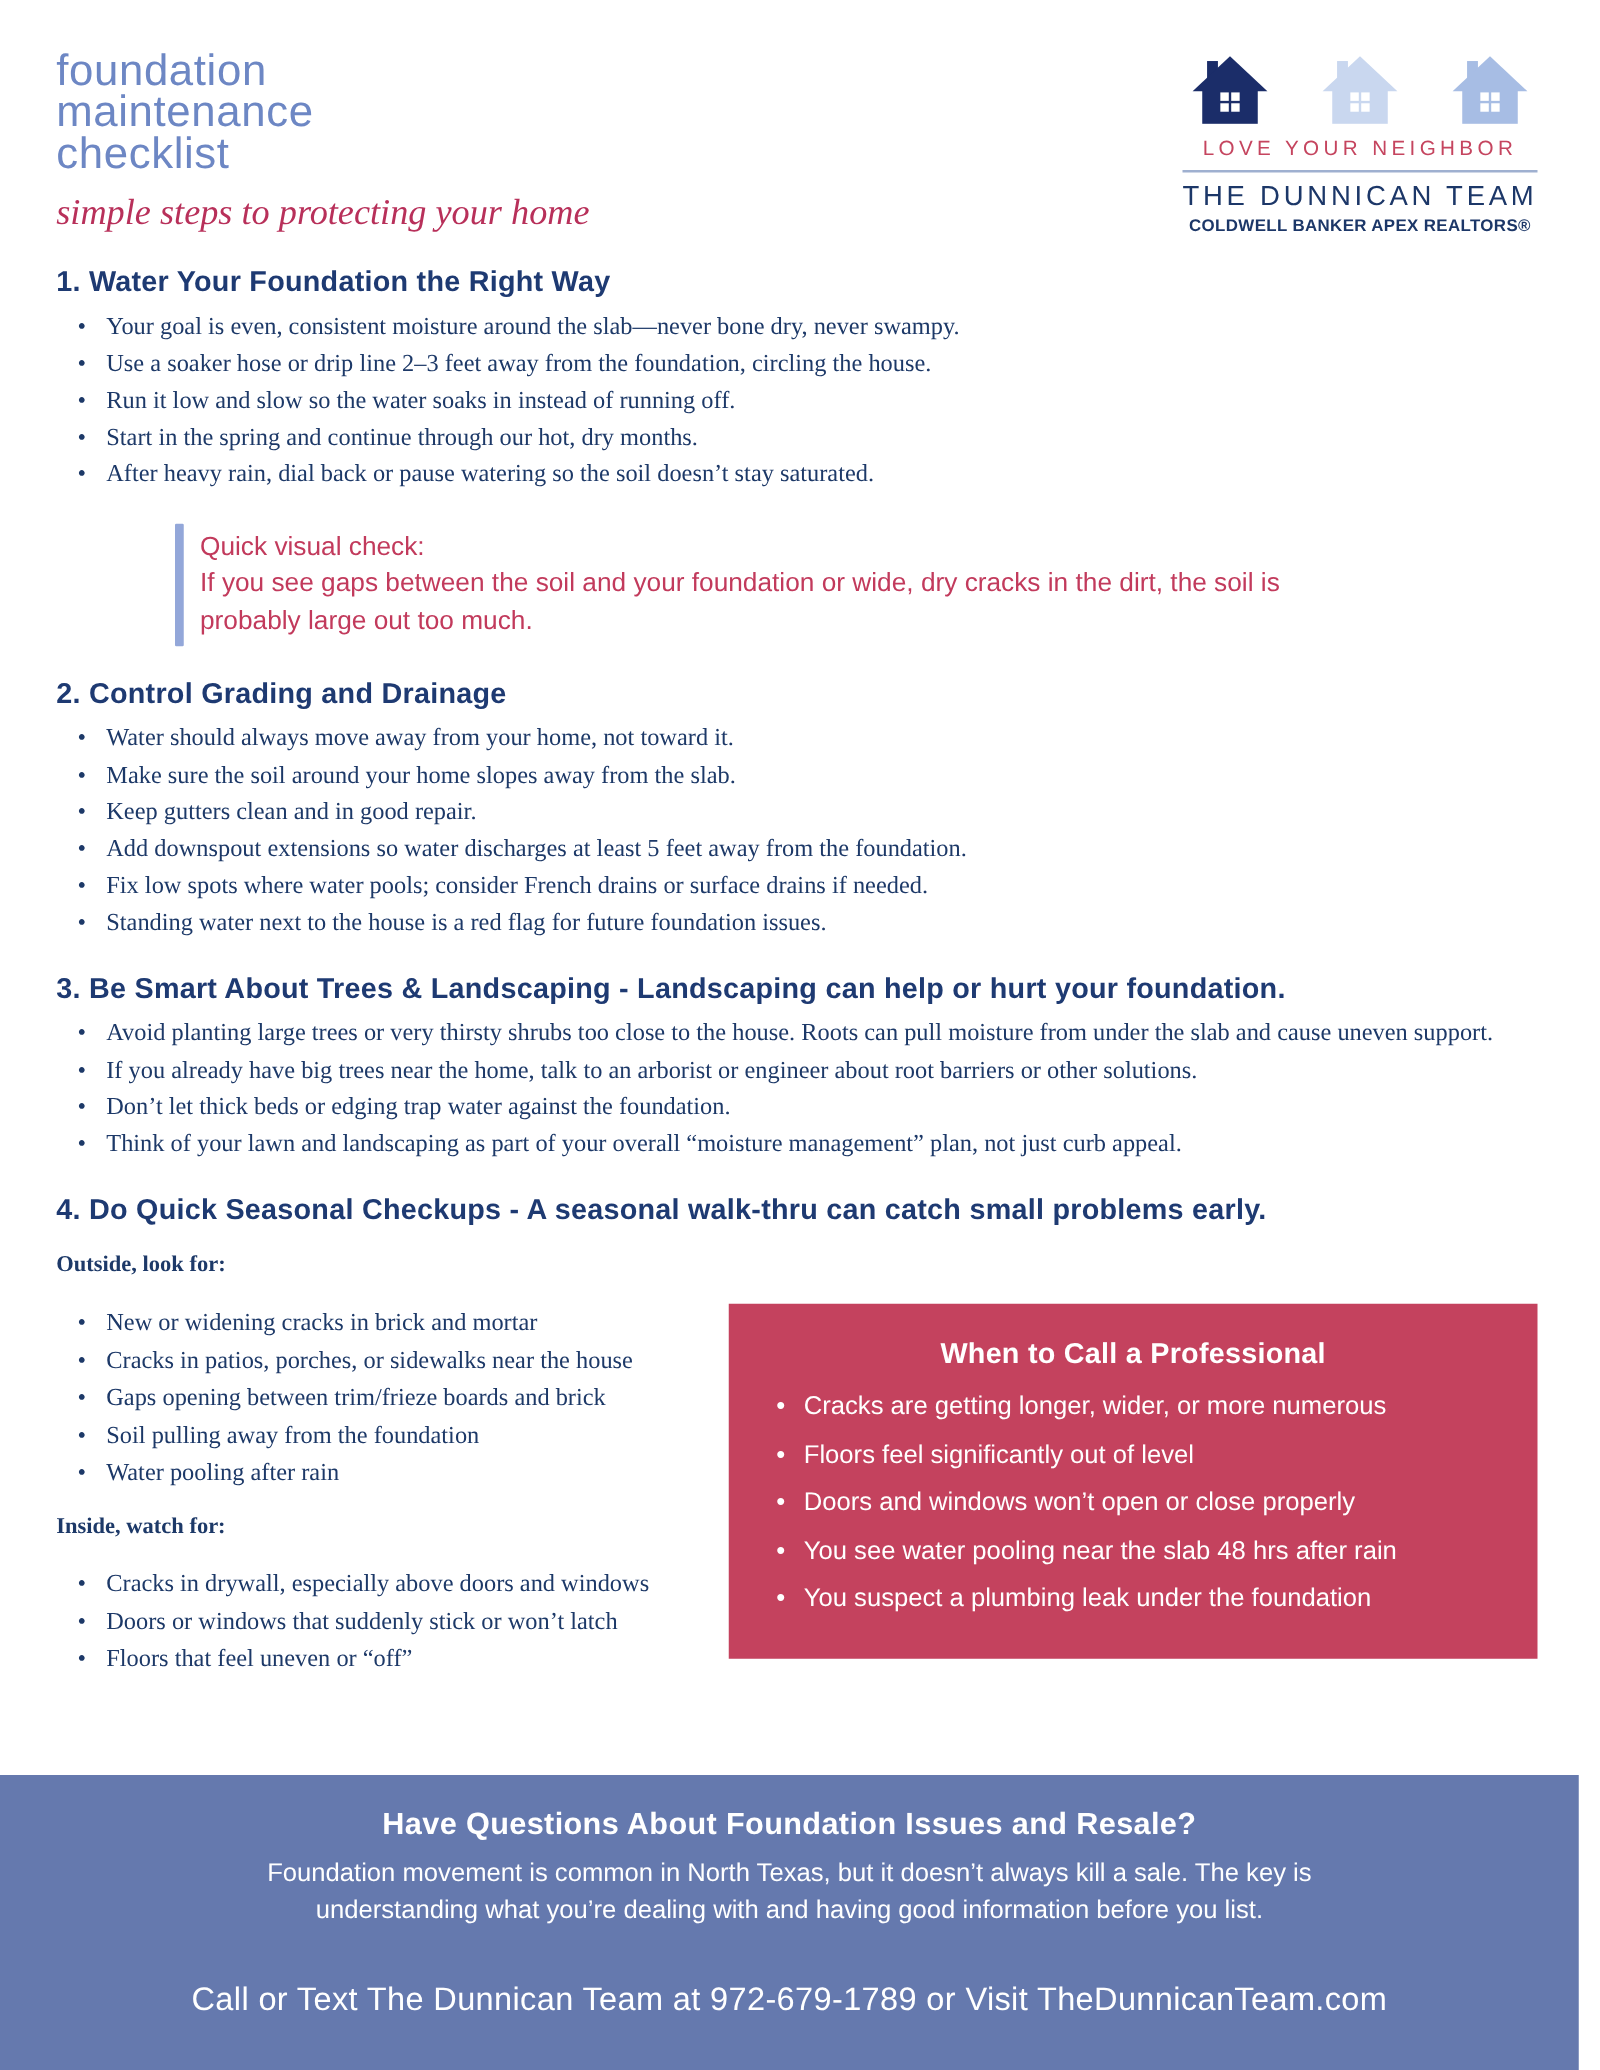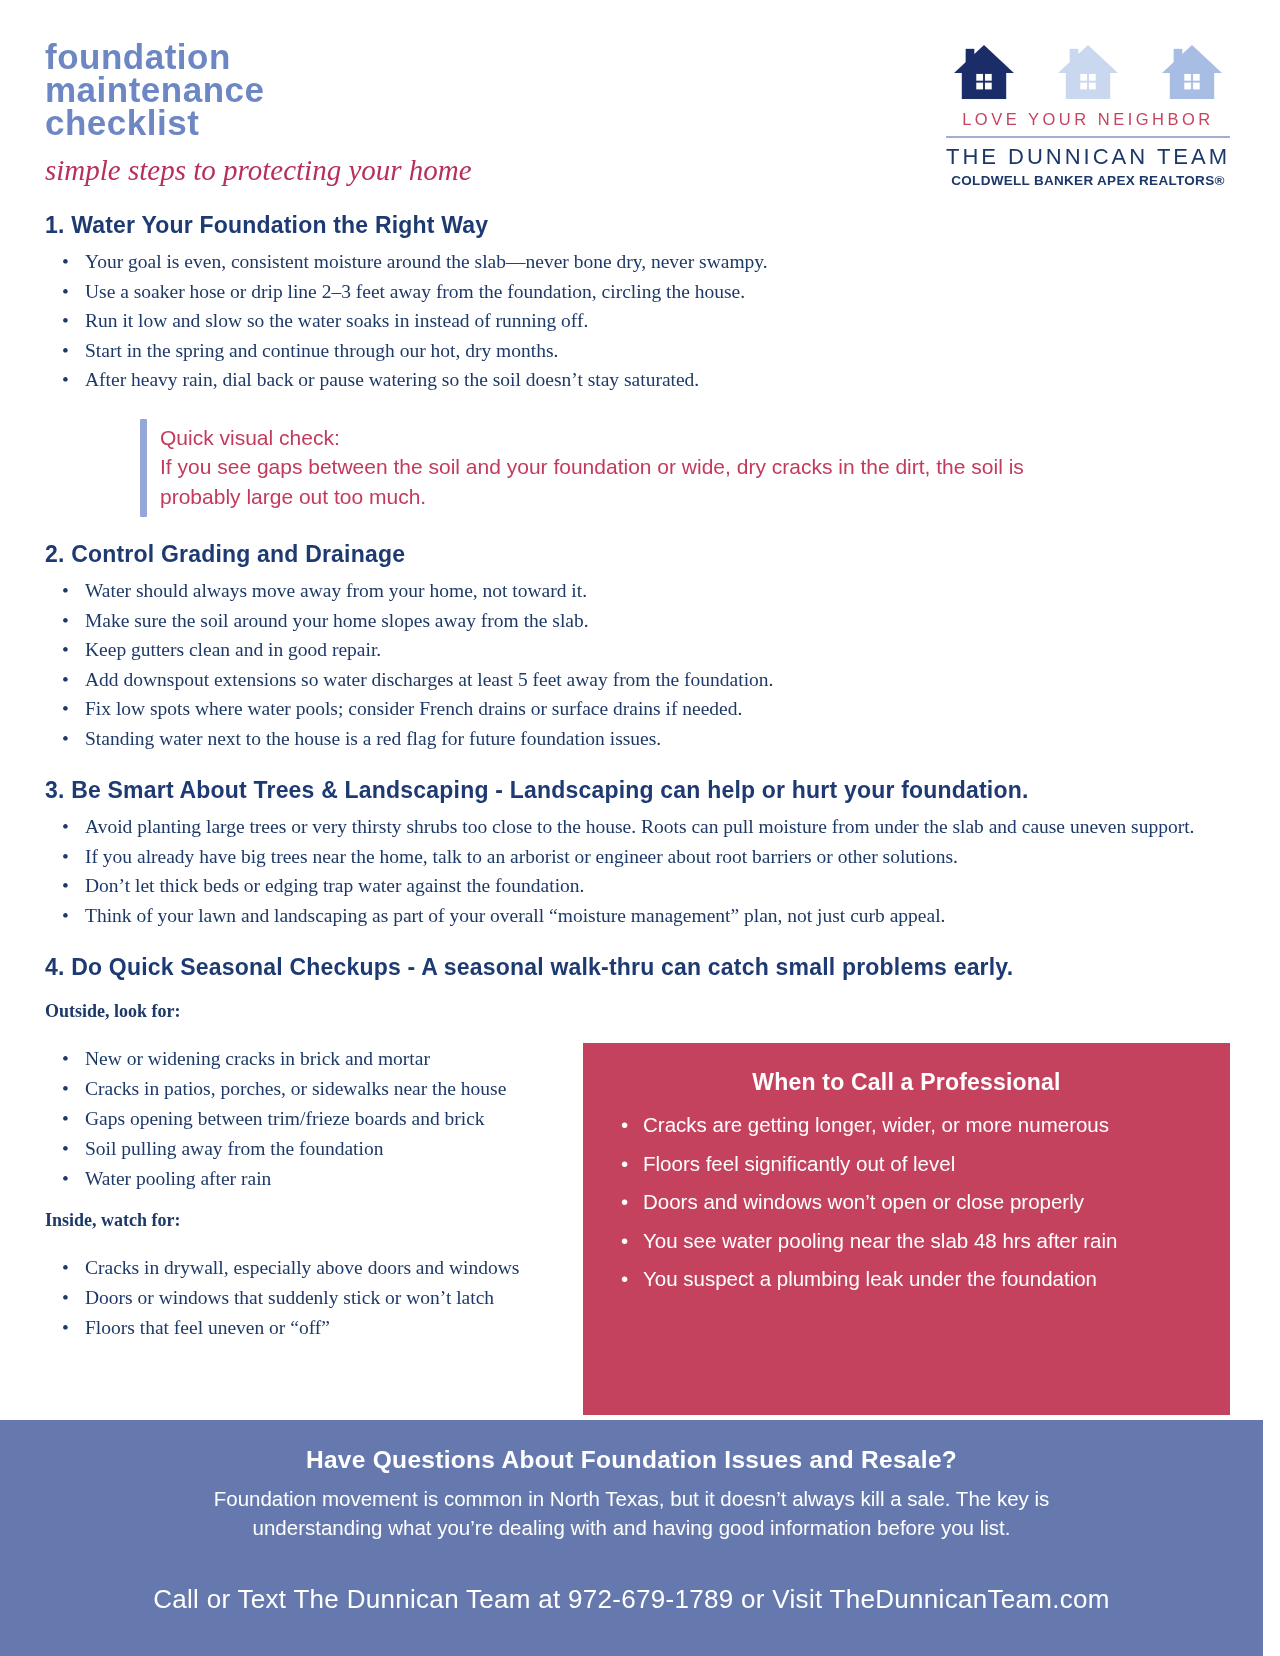--- a/index.html
+++ b/index.html
@@ -4,21 +4,21 @@
 <style>
   * { box-sizing: border-box; margin: 0; padding: 0; }
   html, body { background: #ffffff; }
   body { font-family: "Liberation Sans", sans-serif; }
 
   .page { width: 1280px; height: 1656px; position: relative; background: #ffffff; overflow: hidden; }
   .content { padding: 40px 50px 0 45px; }
 
   
   .header { display: flex; justify-content: space-between; align-items: flex-start; }
-  .title { font-size: 35px; line-height: 33px; font-weight: 700; letter-spacing: 0.5px;
+  .title { font-size: 35px; line-height: 33px; font-weight: 400; letter-spacing: 0.5px;
            color: var(--title-blue, #6d87c4); }
   .title span { display: block; }
   .subtitle { font-family: "Liberation Serif", serif; font-style: italic; font-size: 29px;
               color: var(--subtitle-crimson, #b8305a); margin-top: 15px; }
 
   .logo { text-align: center; padding-top: 4px; }
   .houses { display: flex; gap: 42px; justify-content: center; align-items: flex-end; margin-bottom: 10px; }
   .house { width: 62px; height: 56px; }
   .tagline { font-size: 16.5px; letter-spacing: 3.5px; font-weight: 500; white-space: nowrap;
              color: var(--logo-red, #c5455f); }
@@ -43,21 +43,21 @@
 
   
   .columns { display: flex; margin-top: 12px; }
   .left-col { width: 508px; flex: none; }
   .check-heading { font-family: "Liberation Serif", serif; font-weight: 700; font-size: 18px;
                    color: var(--body-navy, #1d3968); margin-top: 8px; }
   .check-heading.inside { margin-top: 16px; }
   .left-col ul.serif-list { margin-top: 22px; }
   .left-col ul.serif-list li { line-height: 30px; }
 
-  .pro-box { width: 647px; height: 372px; flex: none; margin-left: 30px; margin-top: 50px;
+  .pro-box { width: 647px; height: 284px; flex: none; margin-left: 30px; margin-top: 50px;
              background: var(--box-red, #c4425e); color: #ffffff; padding: 26px 30px; }
   .pro-box-title { font-size: 23px; font-weight: 700; text-align: center; letter-spacing: 0.2px; margin-bottom: 10px; }
   .pro-box ul { list-style: none; }
   .pro-box li { font-size: 20.5px; line-height: 38.5px; padding-left: 30px; position: relative; font-weight: 500; }
   .pro-box li::before { content: "•"; position: absolute; left: 8px; }
 
   
   .footer { position: absolute; left: 0; right: 17px; bottom: 0; height: 236px; text-align: center;
             background: var(--footer-blue, #6579ae); color: #ffffff; padding-top: 26px; }
   .footer-heading { font-size: 24.5px; font-weight: 700; letter-spacing: 0.3px; }

